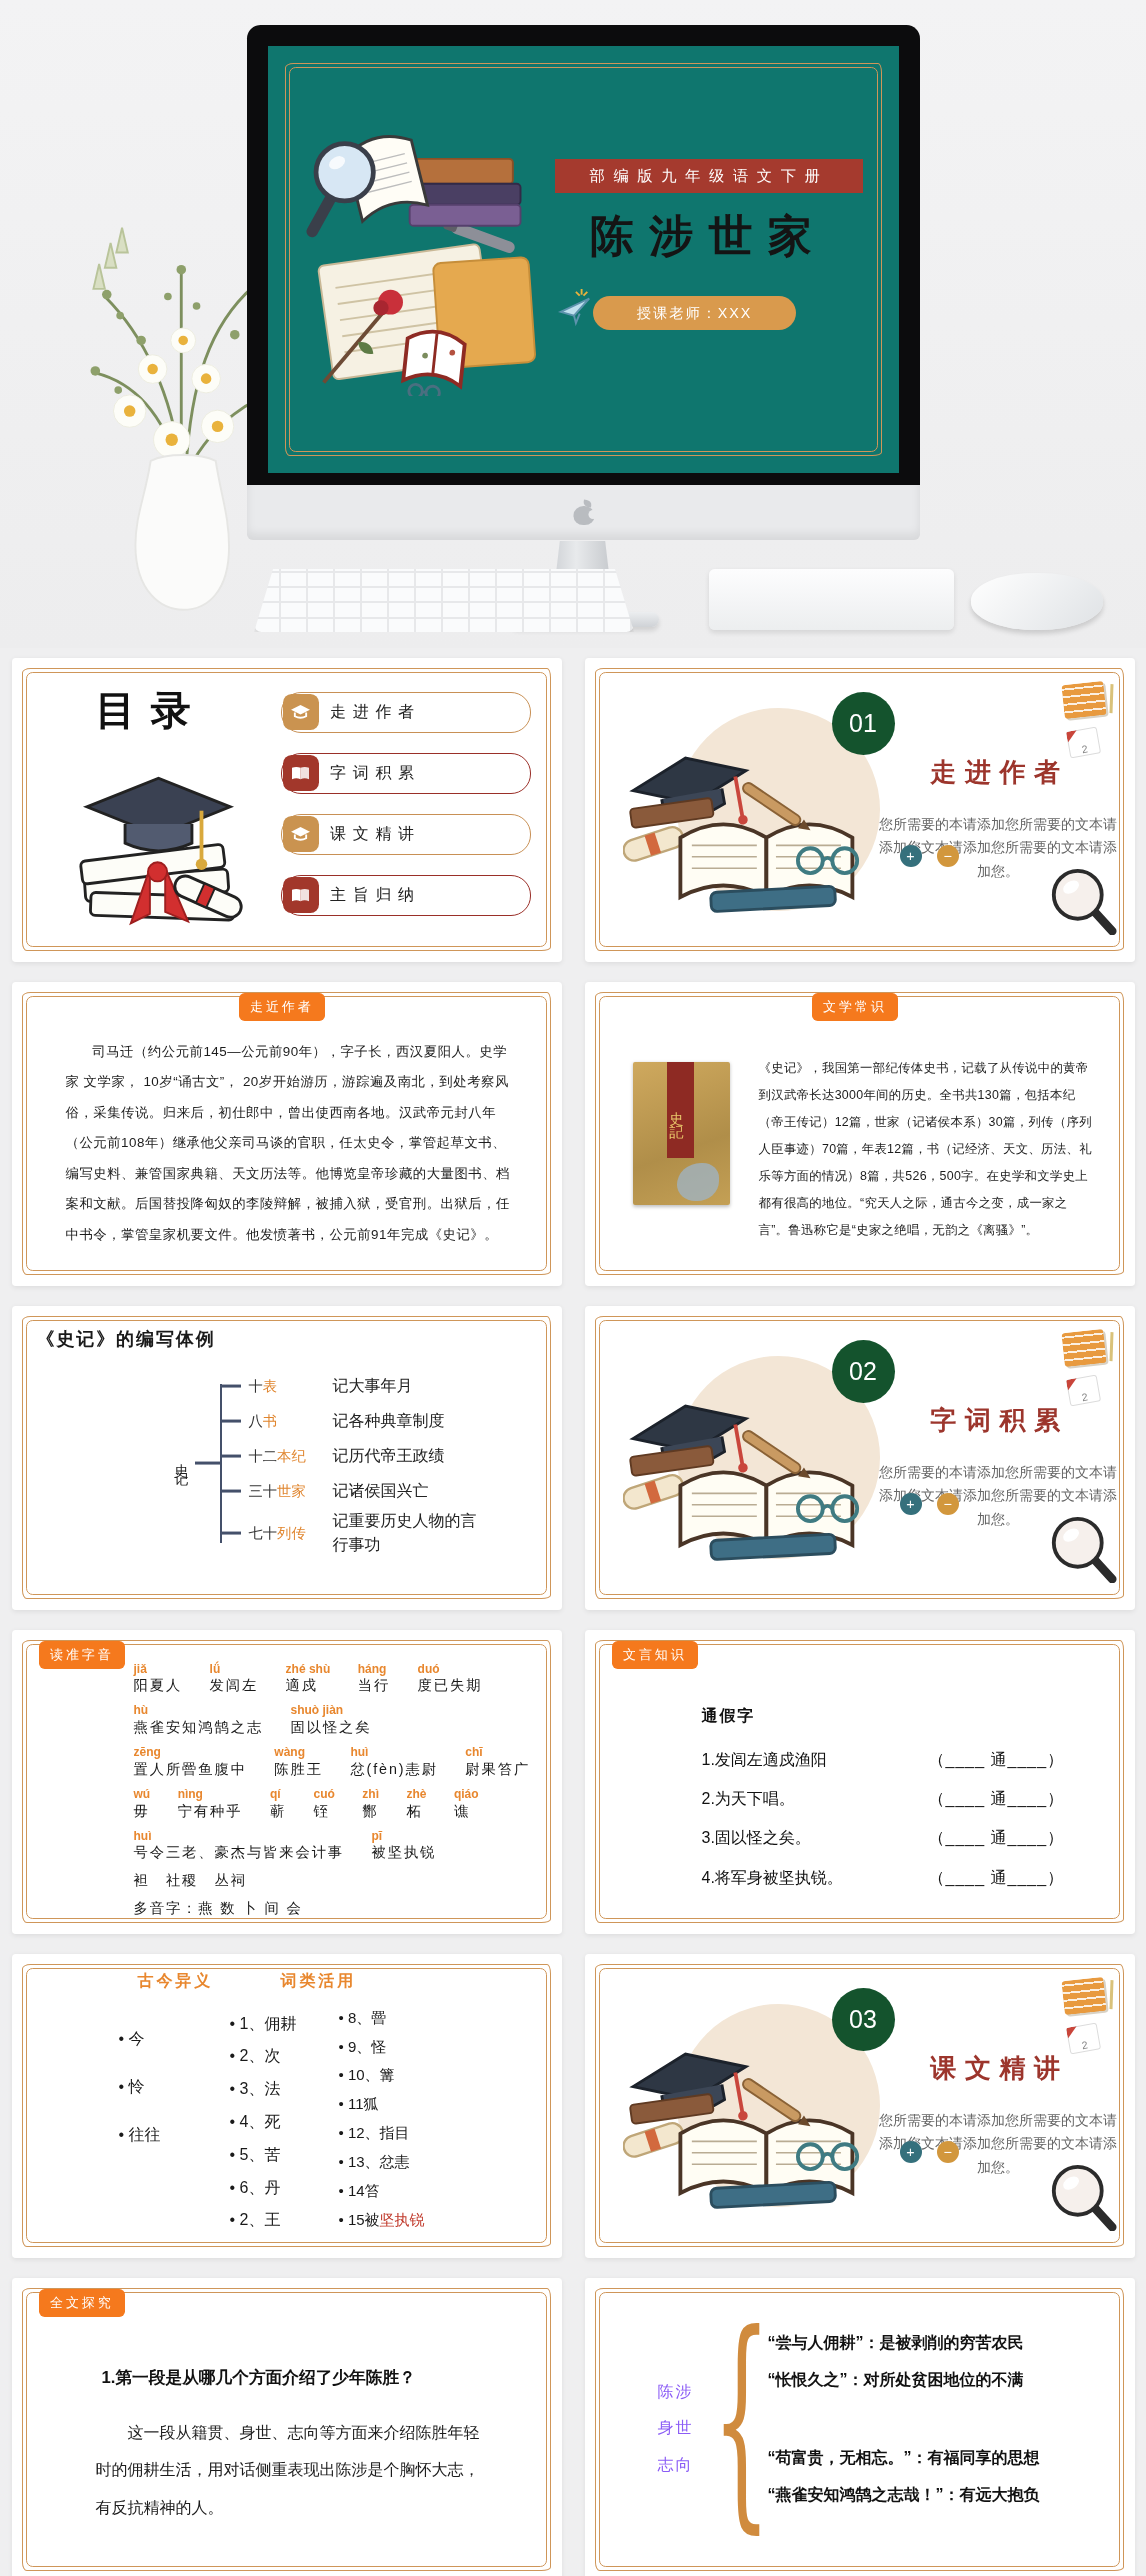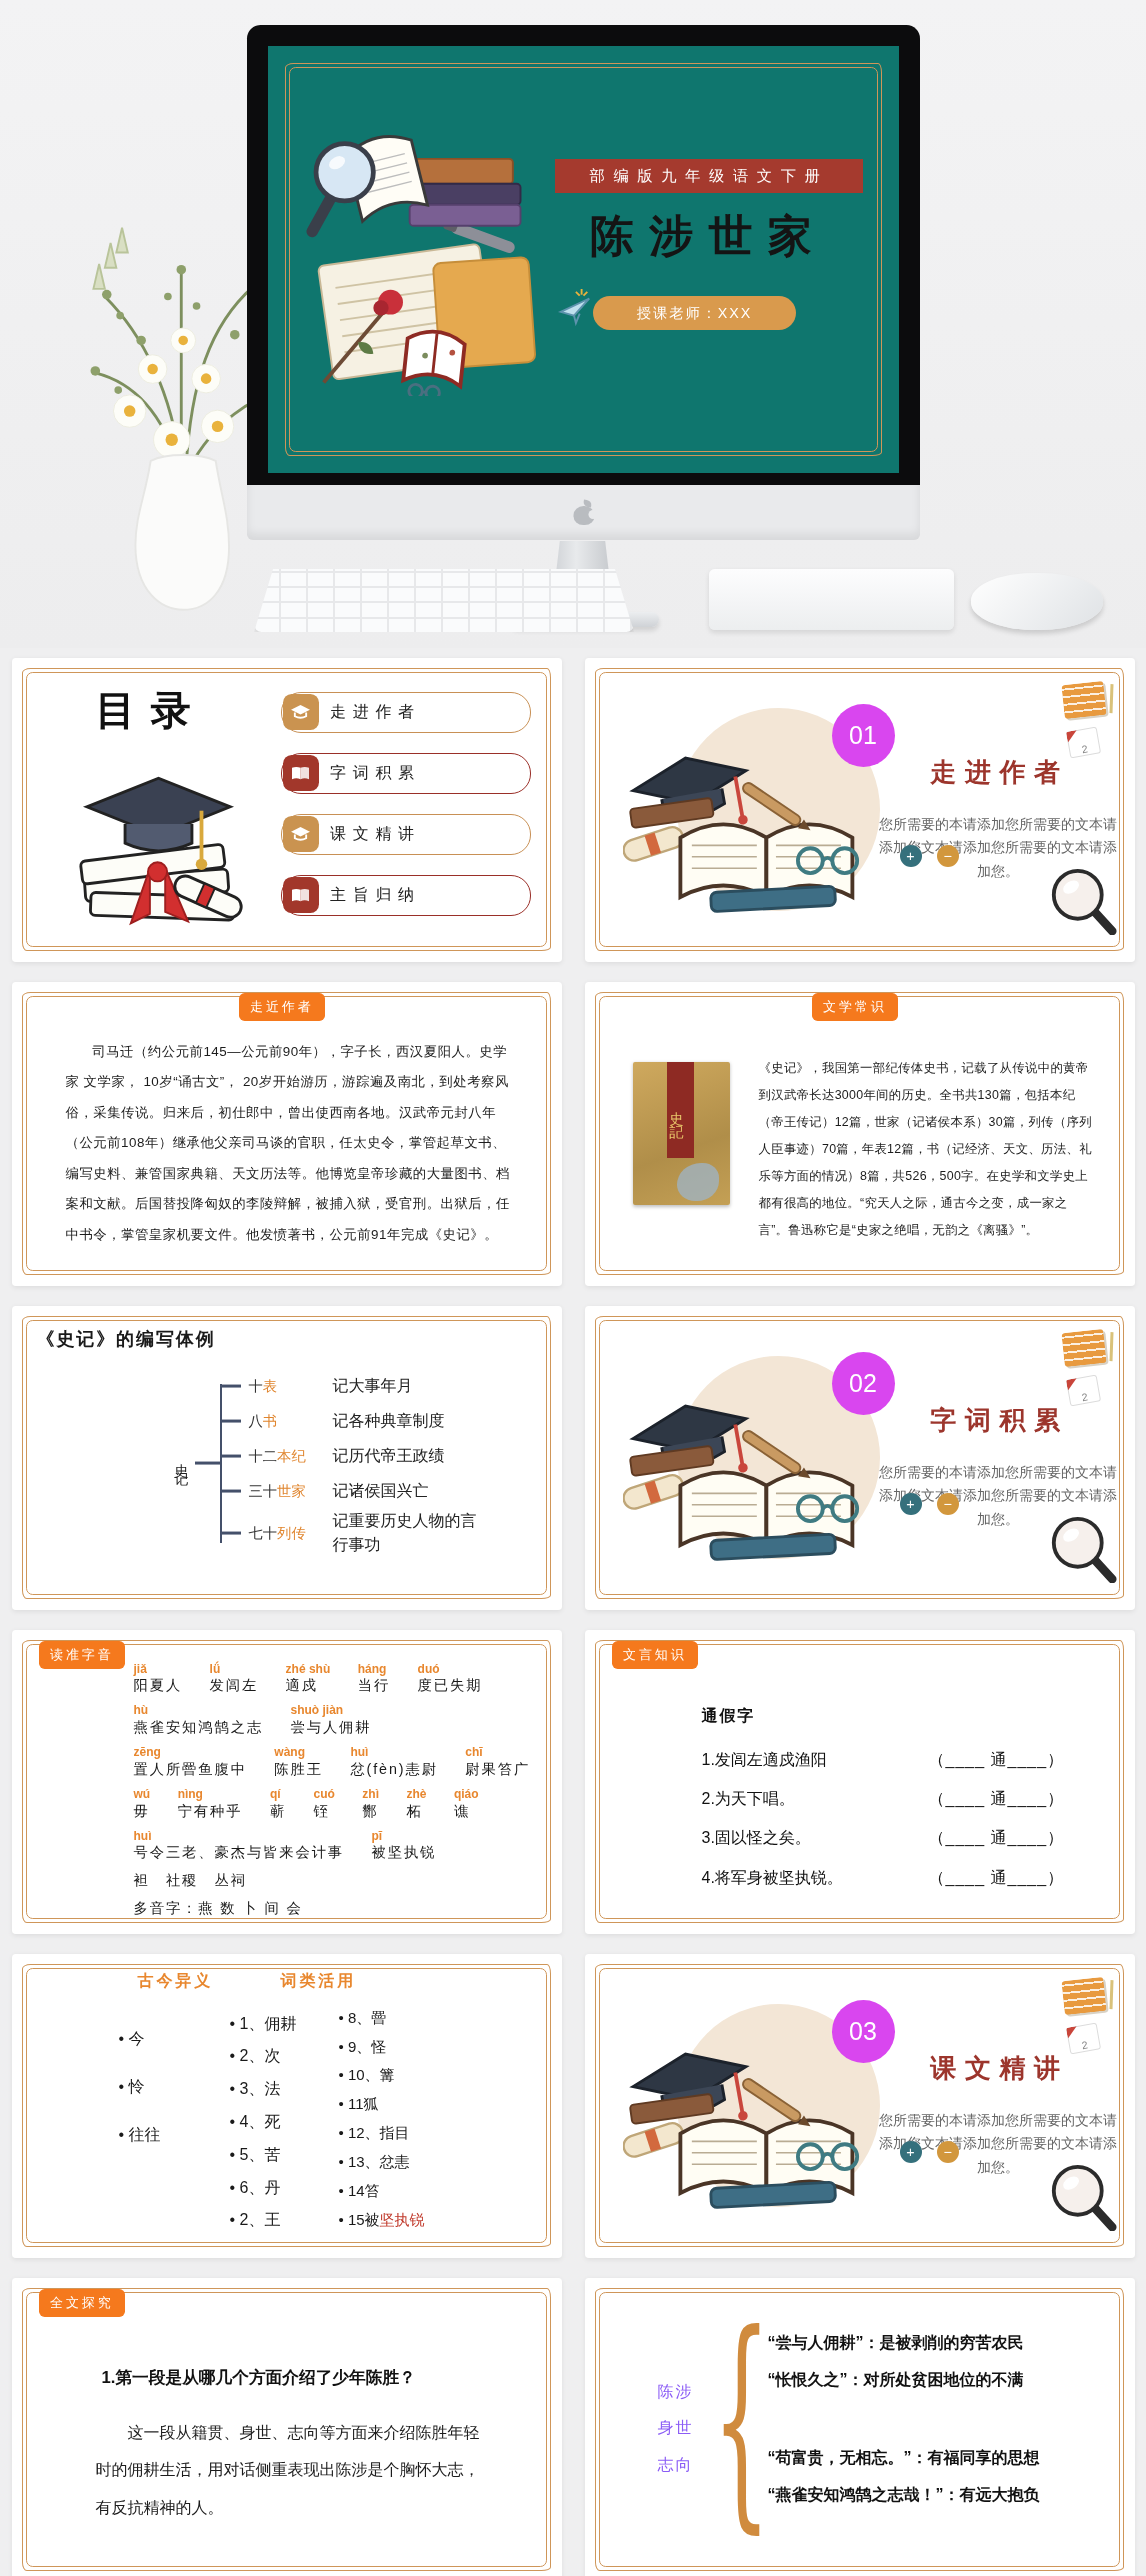--- a/index.html
+++ b/index.html
@@ -48,21 +48,21 @@
   .toc-title { position:absolute; left:84px; top:25px; font-size:40px; font-weight:bold; letter-spacing:15.3px; color:#111; }
   .toc-pills { position:absolute; left:269px; top:34px; width:250px; display:flex; flex-direction:column; gap:20px; }
   .toc-pill { position:relative; height:41px; border-radius:20px; border:1.5px solid #c89055; background:#fff; display:flex; align-items:center; }
   .toc-pill.red { border-color:#9a2f28; }
   .toc-badge { width:36px; height:36px; border-radius:8.6px; margin-left:1px; background:#ca9350; display:flex; align-items:center; justify-content:center; flex:0 0 auto; }
   .toc-pill.red .toc-badge { background:#a2372b; }
   .toc-label { font-size:16px; letter-spacing:6.7px; color:#222; margin-left:11.5px; white-space:nowrap; }
 
   
   .sec-circle { position:absolute; left:92px; top:50px; width:203px; height:203px; border-radius:50%; background:#f3e6d6; }
-  .sec-num { position:absolute; left:247px; top:46px; width:63px; height:63px; border-radius:50%; background:#d946ef; color:#fff; font-size:25px; display:flex; align-items:center; justify-content:center; z-index:3; }
+  .sec-num { position:absolute; left:247px; top:34px; width:63px; height:63px; border-radius:50%; background:#14532d; color:#fff; font-size:25px; display:flex; align-items:center; justify-content:center; z-index:3; }
   .sec-illu { position:absolute; left:38px; top:88px; z-index:2; }
   .sec-title { position:absolute; left:308px; top:97px; width:214px; text-align:center; color:#9c352c; font-size:26px; font-weight:bold; letter-spacing:8.6px; white-space:nowrap; }
   .sec-desc { position:absolute; left:294px; top:155px; width:239px; font-size:14px; color:#666; text-align:center; line-height:1.7; }
   .sec-badges { position:absolute; left:315px; top:187px; display:flex; gap:15.3px; }
   .badge-dot { width:22px; height:22px; border-radius:50%; color:#fff; font-size:14.3px; display:flex; align-items:center; justify-content:center; }
   .badge-dot.plus { background:#35707c; }
   .badge-dot.minus { background:#d2973d; }
   .corner-notebook { position:absolute; left:478px; top:25px; width:42px; height:34px; background:#e89a3f; border-radius:3.8px; transform:rotate(-6deg);
       background-image:repeating-linear-gradient(0deg,transparent 0 5.7px,rgba(255,255,255,.85) 5.7px 7.6px); box-shadow:1.9px 1.9px 0 #d8d2c6; z-index:2; }
   .corner-notebook::after { content:""; position:absolute; right:-7.6px; top:3.8px; width:2.9px; height:29px; background:#d9c27a; transform:rotate(8deg); }
@@ -508,21 +508,21 @@
     <div class="py-rows">
       <div class="py-row">
         <span class="py-group"><span class="py">jiǎ</span><span class="zi">阳夏人</span></span>
         <span class="py-group"><span class="py">lǘ</span><span class="zi">发闾左</span></span>
         <span class="py-group"><span class="py">zhé shù</span><span class="zi">適戍</span></span>
         <span class="py-group"><span class="py">háng</span><span class="zi">当行</span></span>
         <span class="py-group"><span class="py">duó</span><span class="zi">度已失期</span></span>
       </div>
       <div class="py-row">
         <span class="py-group"><span class="py">hù</span><span class="zi">燕雀安知鸿鹄之志</span></span>
-        <span class="py-group"><span class="py">shuò jiàn</span><span class="zi">尝与人佣耕</span></span>
+        <span class="py-group"><span class="py">shuò jiàn</span><span class="zi">固以怪之矣</span></span>
       </div>
       <div class="py-row">
         <span class="py-group"><span class="py">zēng</span><span class="zi">置人所罾鱼腹中</span></span>
         <span class="py-group"><span class="py">wàng</span><span class="zi">陈胜王</span></span>
         <span class="py-group"><span class="py">huì</span><span class="zi">忿(fèn)恚尉</span></span>
         <span class="py-group"><span class="py">chī</span><span class="zi">尉果笞广</span></span>
       </div>
       <div class="py-row">
         <span class="py-group"><span class="py">wú</span><span class="zi">毋</span></span>
         <span class="py-group"><span class="py">nìng</span><span class="zi">宁有种乎</span></span>

